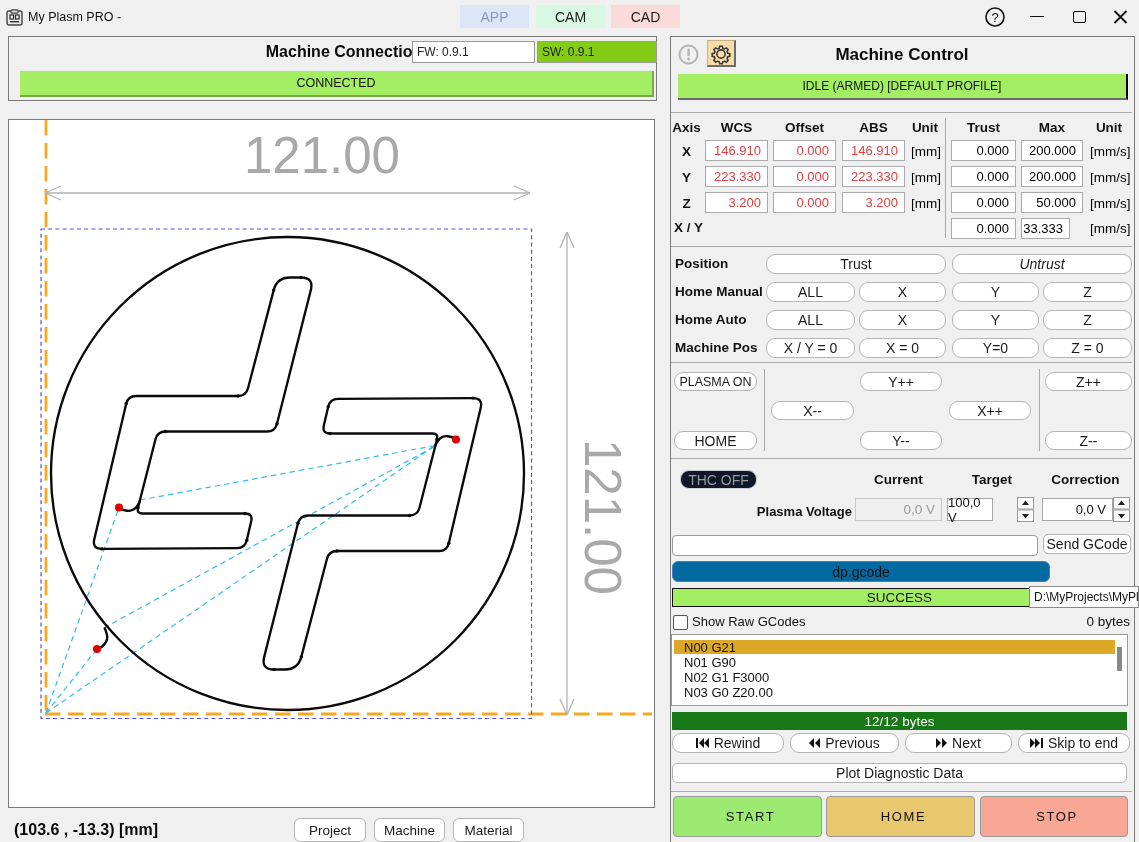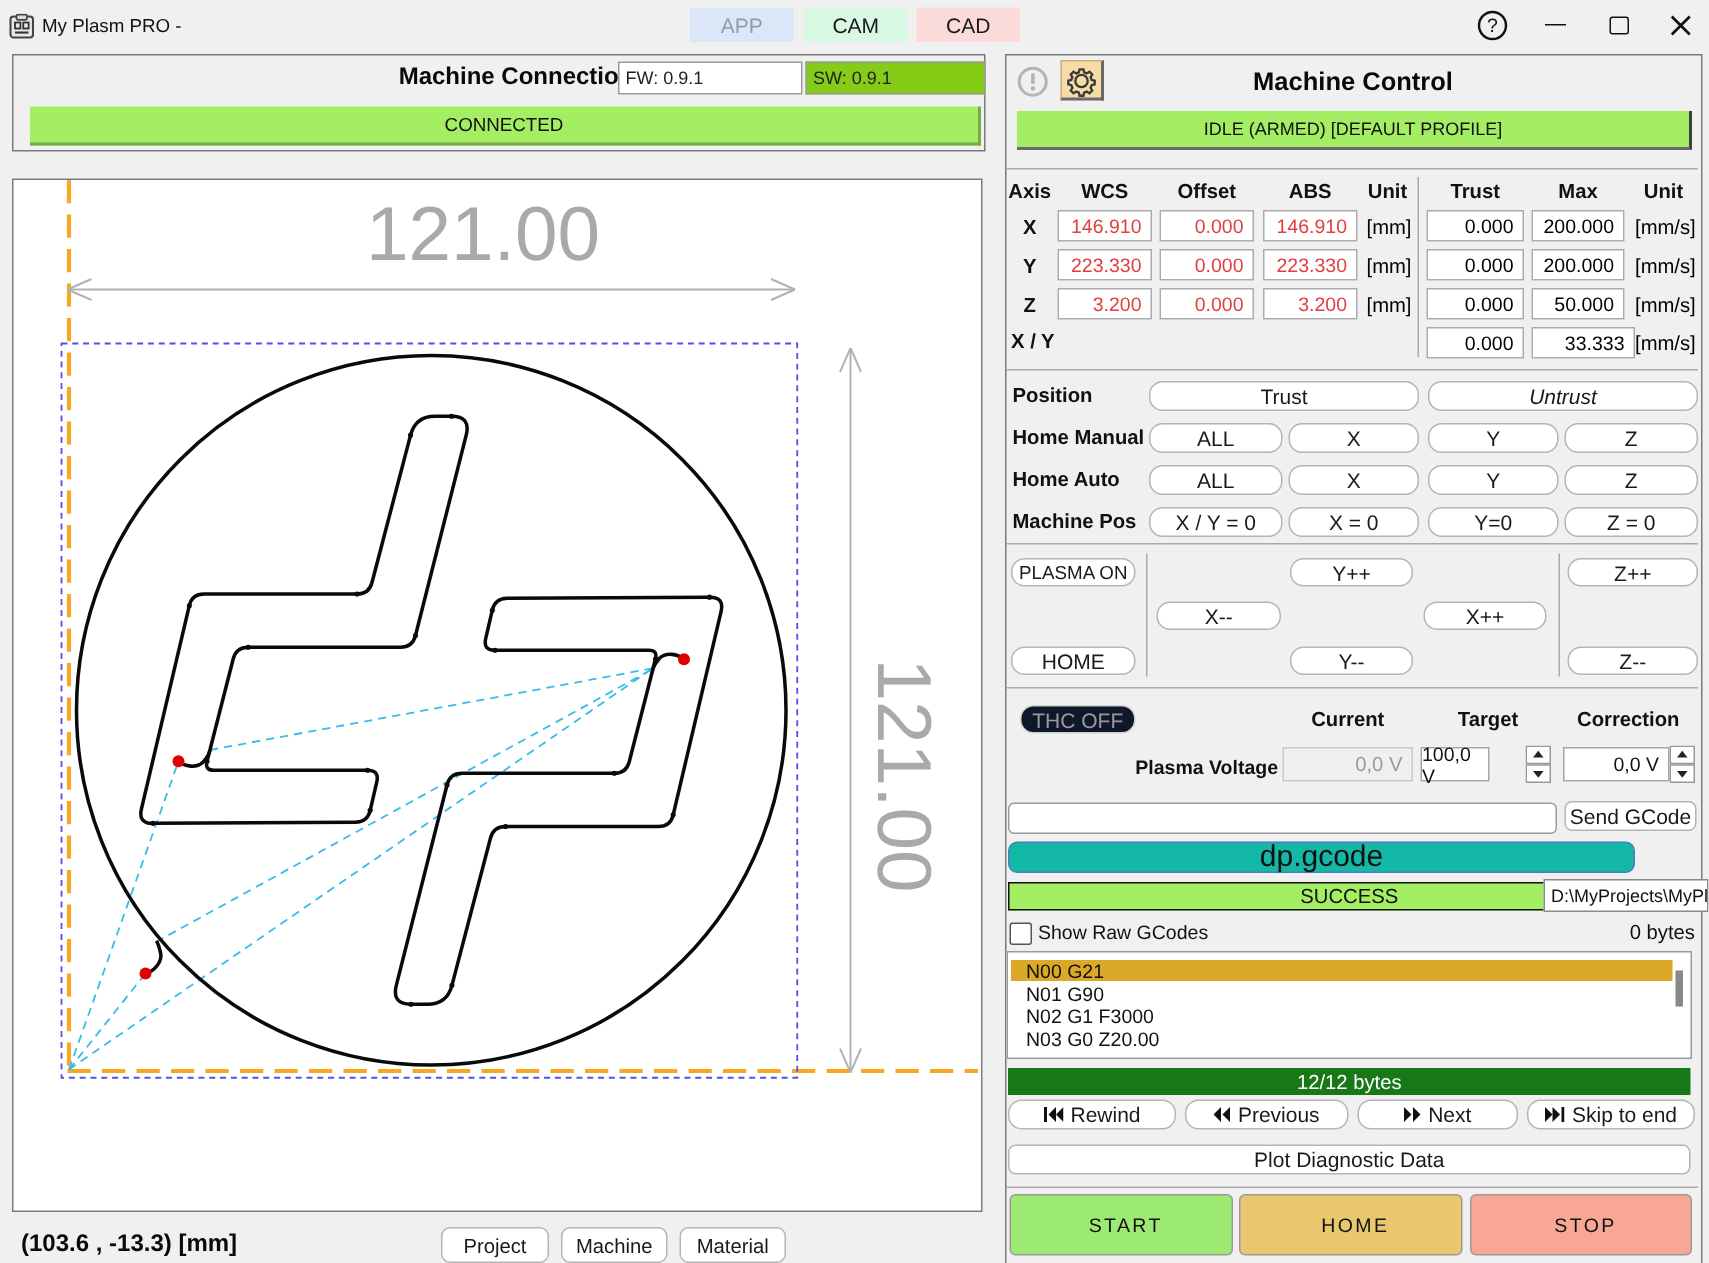--- a/index.html
+++ b/index.html
@@ -116,21 +116,21 @@
   <circle cx="10.5" cy="10.5" r="9" fill="none" stroke="#b4b4b4" stroke-width="2"></circle>
   <rect x="9.4" y="4.6" width="2.4" height="7.6" rx="1.2" fill="#b4b4b4"></rect>
   <circle cx="10.6" cy="15" r="1.5" fill="#b4b4b4"></circle>
 </svg>
 <div class="abs" style="left:707px;top:40px;width:29px;height:27px;background:#f8dca8;border:1px solid #c9b083;border-right:2.5px solid #6b6b6b;border-bottom:2.5px solid #6b6b6b;box-sizing:border-box;"></div>
 <svg class="abs" style="left:710px;top:43px" width="22" height="22" viewBox="0 0 24 24">
   <path fill="none" stroke="#3a3a3a" stroke-width="1.7" d="M12 7.5 A4.5 4.5 0 1 0 12 16.5 A4.5 4.5 0 1 0 12 7.5 Z"></path>
   <path fill="none" stroke="#3a3a3a" stroke-width="1.7" d="M10.6 3.5 h2.8 l0.5 2.2 a7 7 0 0 1 1.9 0.8 l2-1.2 2 2-1.2 2 a7 7 0 0 1 0.8 1.9 l2.2 0.5 v2.8 l-2.2 0.5 a7 7 0 0 1 -0.8 1.9 l1.2 2-2 2-2-1.2 a7 7 0 0 1 -1.9 0.8 l-0.5 2.2 h-2.8 l-0.5-2.2 a7 7 0 0 1 -1.9-0.8 l-2 1.2-2-2 1.2-2 a7 7 0 0 1 -0.8-1.9 l-2.2-0.5 v-2.8 l2.2-0.5 a7 7 0 0 1 0.8-1.9 l-1.2-2 2-2 2 1.2 a7 7 0 0 1 1.9-0.8 Z"></path>
 </svg>
 <div class="abs" style="left:737px;top:45px;width:330px;text-align:center;font-weight:bold;font-size:17px;color:#0a0a0a;">Machine Control</div>
-<div class="abs" style="left:678px;top:74px;width:448px;height:24px;background:#a4ee64;border-right:2px solid #404040;border-bottom:2px solid #6b6b6b;font-size:12px;color:#111;display:flex;align-items:center;justify-content:center;">IDLE (ARMED) [DEFAULT PROFILE]</div>
+<div class="abs" style="left:678px;top:74px;width:448px;height:24px;background:#a4ee64;border-right:2px solid #000000;border-bottom:2px solid #6b6b6b;font-size:12px;color:#111;display:flex;align-items:center;justify-content:center;">IDLE (ARMED) [DEFAULT PROFILE]</div>
 <div class="sep" style="left:671px;top:112px;width:461px;height:1px;"></div>
 
 <div class="hdr" style="left:671px;top:120px;width:31px;text-align:center;">Axis</div>
 <div class="hdr" style="left:705px;top:120px;width:63px;text-align:center;">WCS</div>
 <div class="hdr" style="left:773px;top:120px;width:63px;text-align:center;">Offset</div>
 <div class="hdr" style="left:842px;top:120px;width:63px;text-align:center;">ABS</div>
 <div class="hdr" style="left:903px;top:120px;width:44px;text-align:center;">Unit</div>
 <div class="hdr" style="left:951px;top:120px;width:65px;text-align:center;">Trust</div>
 <div class="hdr" style="left:1021px;top:120px;width:62px;text-align:center;">Max</div>
 <div class="hdr" style="left:1087px;top:120px;width:44px;text-align:center;">Unit</div>
@@ -158,21 +158,21 @@
 <div class="vbox" style="left:705px;top:192px;width:63px;height:21px;color:#e04040;">3.200</div>
 <div class="vbox" style="left:773px;top:192px;width:63px;height:21px;color:#e04040;">0.000</div>
 <div class="vbox" style="left:842px;top:192px;width:63px;height:21px;color:#e04040;">3.200</div>
 <div class="abs" style="left:911px;top:196px;font-size:13.5px;">[mm]</div>
 <div class="vbox" style="left:951px;top:192px;width:65px;height:21px;">0.000</div>
 <div class="vbox" style="left:1021px;top:192px;width:62px;height:21px;">50.000</div>
 <div class="abs" style="left:1090px;top:196px;font-size:13.5px;">[mm/s]</div>
 
 <div class="lbl" style="left:674px;top:220px;">X / Y</div>
 <div class="vbox" style="left:951px;top:218px;width:65px;height:21px;">0.000</div>
-<div class="vbox" style="left:1021px;top:218px;width:69px;height:21px;">33.333</div>
+<div class="vbox" style="left:1021px;top:218px;width:49px;height:21px;">33.333</div>
 <div class="abs" style="left:1090px;top:221px;font-size:13.5px;">[mm/s]</div>
 <div class="sep" style="left:671px;top:246px;width:461px;height:1px;"></div>
 
 <div class="lbl" style="left:675px;top:256px;">Position</div>
 <div class="btn" style="left:766px;top:254px;width:180px;height:20px;">Trust</div>
 <div class="btn" style="left:952px;top:254px;width:180px;height:20px;font-style:italic;">Untrust</div>
 <div class="lbl" style="left:675px;top:284px;">Home Manual</div>
 <div class="btn" style="left:766px;top:282px;width:89px;height:20px;">ALL</div>
 <div class="btn" style="left:859px;top:282px;width:87px;height:20px;">X</div>
 <div class="btn" style="left:952px;top:282px;width:87px;height:20px;">Y</div>
@@ -216,21 +216,21 @@
   </svg>
 <div class="abs" style="left:1042px;top:498px;width:71px;height:23px;background:#fff;border:1px solid #a6a6a6;box-sizing:border-box;font-size:13px;color:#111;display:flex;align-items:center;justify-content:flex-end;padding-right:6px;">0,0 V</div>
 <svg class="abs" style="left:1113px;top:497px" width="17" height="25" viewBox="0 0 17 25">
     <rect x="0.5" y="0.5" width="16" height="11.5" fill="#fdfdfd" stroke="#999"></rect>
     <rect x="0.5" y="13" width="16" height="11.5" fill="#fdfdfd" stroke="#999"></rect>
     <path d="M8.5 3.5 L12 8 H5 Z" fill="#222"></path>
     <path d="M8.5 21.5 L12 17 H5 Z" fill="#222"></path>
   </svg>
 <div class="abs" style="left:672px;top:535px;width:364px;height:19px;background:#fff;border:1px solid #9a9a9a;border-radius:4px;"></div>
 <div class="btn" style="left:1043px;top:534px;width:88px;height:20px;border-radius:5px;">Send GCode</div>
-<div class="abs" style="left:672px;top:561px;width:418px;height:21px;background:#14b8a6;border:1.5px solid #4a7ebb;border-radius:6px;box-sizing:border-box;font-size:20px;color:#111;display:flex;align-items:center;justify-content:center;">dp.gcode</div>
+<div class="abs" style="left:672px;top:561px;width:378px;height:21px;background:#0369a1;border:1.5px solid #4a7ebb;border-radius:6px;box-sizing:border-box;font-size:14px;color:#111;display:flex;align-items:center;justify-content:center;">dp.gcode</div>
 <div class="abs" style="left:672px;top:588px;width:455px;height:19px;background:#a4ee64;border:1.6px solid #111;box-sizing:border-box;font-size:13.5px;color:#111;display:flex;align-items:center;justify-content:center;">SUCCESS</div>
 <div class="abs" style="left:1029px;top:586px;width:110px;height:22px;background:#fff;border:1px solid #8a8a8a;box-sizing:border-box;font-size:12px;color:#111;line-height:20px;padding-left:4px;white-space:nowrap;overflow:hidden;">D:\MyProjects\MyPl</div>
 
 <div class="abs" style="left:673px;top:615px;width:13px;height:13px;background:#fff;border:1px solid #555;border-radius:2px;"></div>
 <div class="abs" style="left:692px;top:614px;font-size:13px;color:#111;">Show Raw GCodes</div>
 <div class="abs" style="left:1028px;top:614px;width:102px;text-align:right;font-size:13.5px;color:#111;">0 bytes</div>
 <div class="abs" style="left:671px;top:634px;width:457px;height:72px;background:#fff;border:1px solid #9a9a9a;box-sizing:border-box;"></div>
 <div class="abs" style="left:674px;top:640px;width:441px;height:14px;background:#dca827;"></div>
 <div class="abs" style="left:684px;top:640px;font-size:13px;color:#111;line-height:15px;">N00 G21<br>N01 G90<br>N02 G1 F3000<br>N03 G0 Z20.00</div>
 <div class="abs" style="left:1117px;top:647px;width:5px;height:24px;background:#888;"></div>

